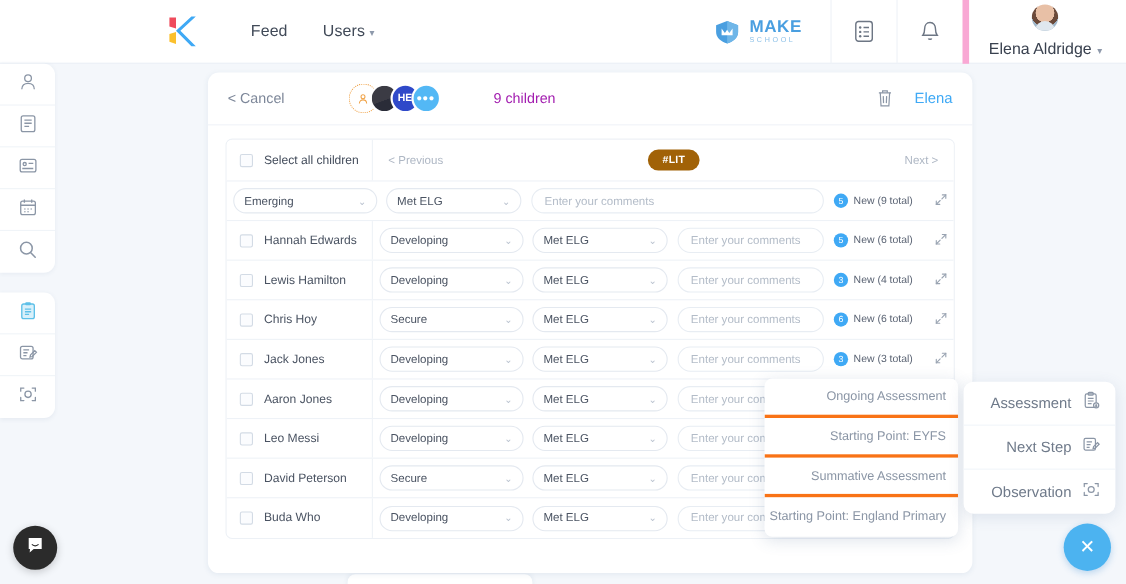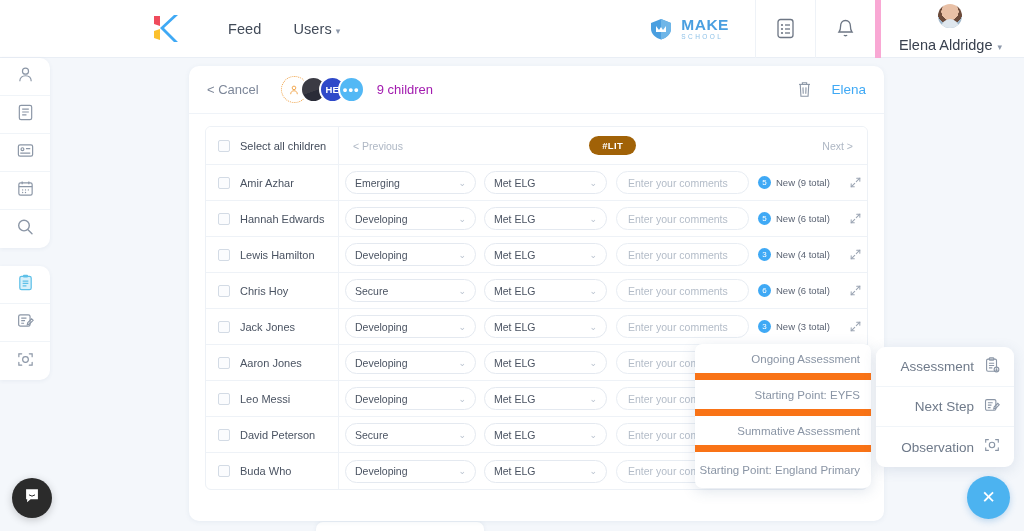--- a/index.html
+++ b/index.html
@@ -65,21 +65,21 @@
   .rail-item:last-child { border-bottom: none; }
 
   
   .main-card {
     position: absolute; left: 189px; top: 66px; width: 695px; height: 455px;
     background: #fff; border-radius: 10px;
     box-shadow: 0 1px 5px rgba(70,100,140,.08);
   }
   .card-toolbar {
     height: 48px; display: flex; align-items: center;
-    border-bottom: 1px solid #eff3f8; padding: 0 18px;
+    border-bottom: 1px solid #eff3f8; padding: 0 18px; gap: 36px;
   }
   .cancel-link { font-size: 13px; color: #7b8characters; }
   .cancel-link { font-size: 13px; color: #7d8799; cursor: pointer; }
   .avatar-stack { display: flex; align-items: center; margin-left: 22px; }
   .stk {
     width: 27px; height: 27px; border-radius: 50%;
     display: flex; align-items: center; justify-content: center;
     font-size: 9.5px; font-weight: bold; color: #fff;
     border: 2px solid #fff; margin-left: -8px;
   }
@@ -147,21 +147,21 @@
   
   .ctx-menu {
     position: absolute; left: 695px; top: 344px; width: 176px;
     background: #fff; border-radius: 7px;
     box-shadow: 0 3px 14px rgba(70,100,140,.17);
     overflow: hidden; z-index: 40;
   }
   .ctx-item {
     height: 36px; display: flex; align-items: center; justify-content: flex-end;
     padding: 0 11px; font-size: 11.5px; color: #8a95a5;
-    border-bottom: 7px solid #f97316; cursor: pointer; white-space: nowrap;
+    border-bottom: 3px solid #f97316; cursor: pointer; white-space: nowrap;
   }
   .ctx-item:last-child { border-bottom: none; }
 
   
   .act-panel {
     position: absolute; left: 876px; top: 347px; width: 138px;
     background: #fff; border-radius: 9px;
     box-shadow: 0 3px 14px rgba(70,100,140,.14);
     overflow: hidden; z-index: 50;
   }
@@ -401,24 +401,20 @@
           </div>
           <div class="hdr-rest">
             <span class="pager">&lt; Previous</span>
             <span class="lit-badge">#LIT</span>
             <span class="pager">Next &gt;</span>
           </div>
         </div>
 
         <div id="rows-host">
             <div class="trow">
-              <div class="c-name">
-                <span class="cbx"></span>
-                <span class="nm">Amir Azhar</span>
-              </div>
               <div class="sel-pill c-a">
                 <span class="lbl">Emerging</span>
                 <span class="chev">⌄</span>
               </div>
               <div class="sel-pill c-b">
                 <span class="lbl">Met ELG</span>
                 <span class="chev">⌄</span>
               </div>
               <div class="c-c">
                 <div class="inp">Enter your comments</div>

